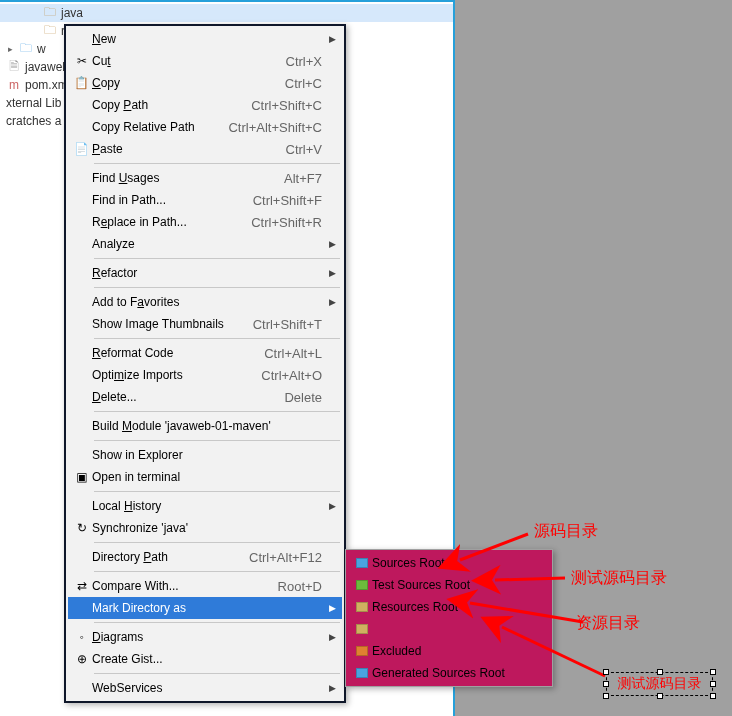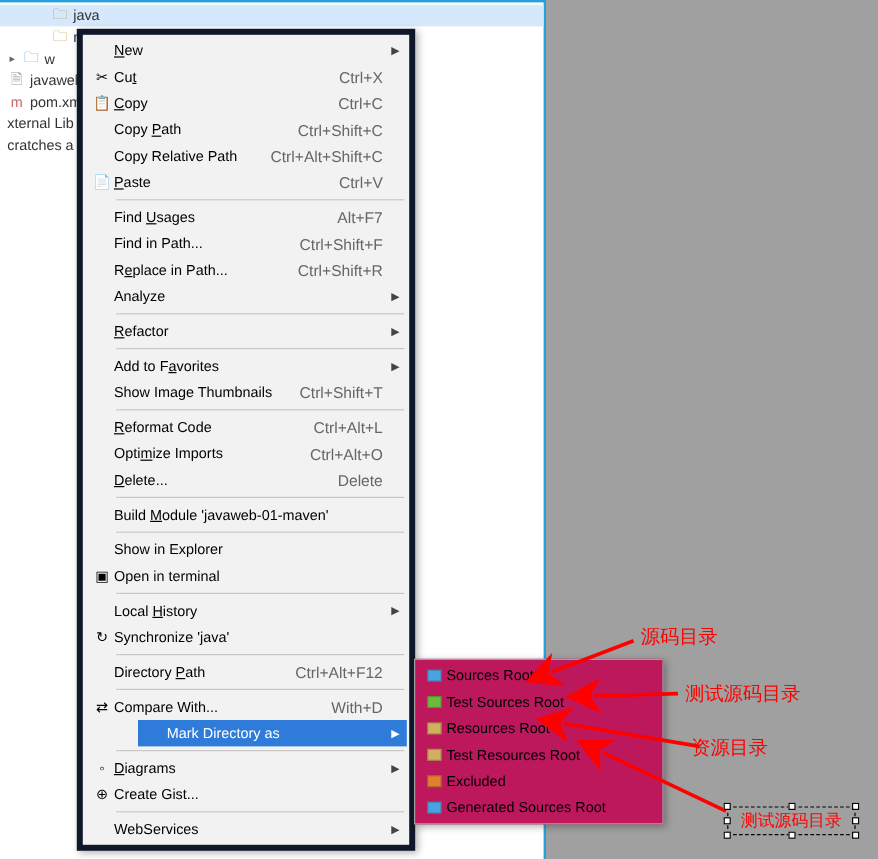--- a/index.html
+++ b/index.html
@@ -40,21 +40,21 @@
     justify-content: center;
     margin-right: 3px;
   }
   .folder-icon { color: #c09553; font-size: 12px; }
   .arrow-icon { color: #666; font-size: 9px; width: 10px; }
   .context-menu {
     position: absolute;
     left: 64px; top: 24px;
     width: 282px;
     background: #f2f2f2;
-    border: 5px solid #0f172a;
+    border: 2px solid #0f172a;
     box-shadow: 2px 2px 6px rgba(0,0,0,.3);
     padding: 2px;
   }
   .submenu {
     position: absolute;
     left: 345px; top: 549px;
     width: 208px;
     background: #be185d;
     border: 1px solid #a0a0a0;
     box-shadow: 2px 2px 6px rgba(0,0,0,.3);
@@ -64,21 +64,20 @@
     display: flex;
     align-items: center;
     height: 22px;
     padding: 0 20px 0 4px;
     position: relative;
     color: #000;
   }
   .menu-item.selected {
     background: #2f7bd9;
     color: #fff;
-    margin-left: 44px;
   }
   .menu-icon {
     width: 20px; height: 16px;
     display: inline-flex;
     align-items: center;
     justify-content: center;
     font-size: 12px;
   }
   .menu-label { flex: 1; }
   .menu-shortcut { color: #666; font-size: 13px; }
@@ -278,21 +277,21 @@
     <div class="menu-sep"></div>
     <div class="menu-item">
       <span class="menu-icon"></span>
       <span class="menu-label"><span>Directory <u>P</u>ath</span></span>
       <span class="menu-shortcut">Ctrl+Alt+F12</span>
     </div>
     <div class="menu-sep"></div>
     <div class="menu-item">
       <span class="menu-icon">⇄</span>
       <span class="menu-label">Compare With...</span>
-      <span class="menu-shortcut">With+D</span>
+      <span class="menu-shortcut">Root+D</span>
     </div>
     <div class="menu-item selected">
       <span class="menu-icon"></span>
       <span class="menu-label">Mark Directory as</span>
       <span class="menu-arrow">▶</span>
     </div>
     <div class="menu-sep"></div>
     <div class="menu-item">
       <span class="menu-icon">◦</span>
       <span class="menu-label"><span><u>D</u>iagrams</span></span>
@@ -326,21 +325,20 @@
     <div class="menu-item">
       <span class="menu-icon">
         <span class="color-square" style="background: rgb(208, 176, 96); border: 1px solid rgba(0, 0, 0, 0.2);"></span>
       </span>
       <span class="menu-label">Resources Root</span>
     </div>
     <div class="menu-item">
       <span class="menu-icon">
         <span class="color-square" style="background: rgb(208, 176, 96); border: 1px solid rgba(0, 0, 0, 0.2);"></span>
       </span>
-      <span class="menu-label">Test Resources Root</span>
     </div>
     <div class="menu-item">
       <span class="menu-icon">
         <span class="color-square" style="background: rgb(224, 128, 48); border: 1px solid rgba(0, 0, 0, 0.2);"></span>
       </span>
       <span class="menu-label">Excluded</span>
     </div>
     <div class="menu-item">
       <span class="menu-icon">
         <span class="color-square" style="background: rgb(74, 163, 223); border: 1px solid rgba(0, 0, 0, 0.2);"></span>

